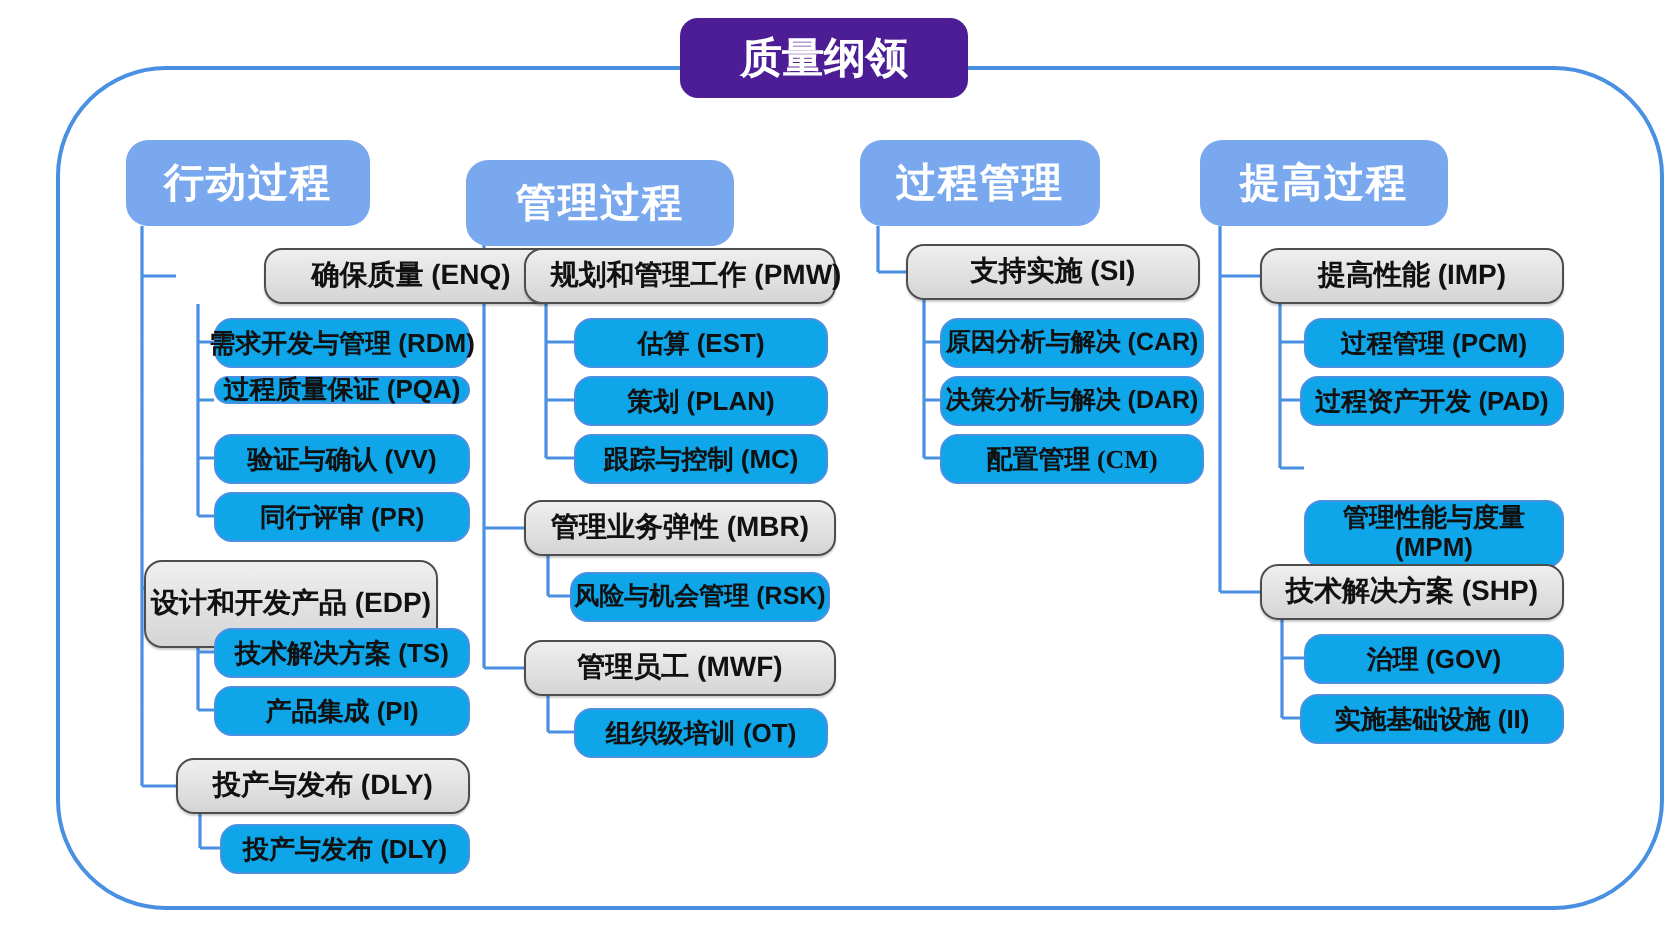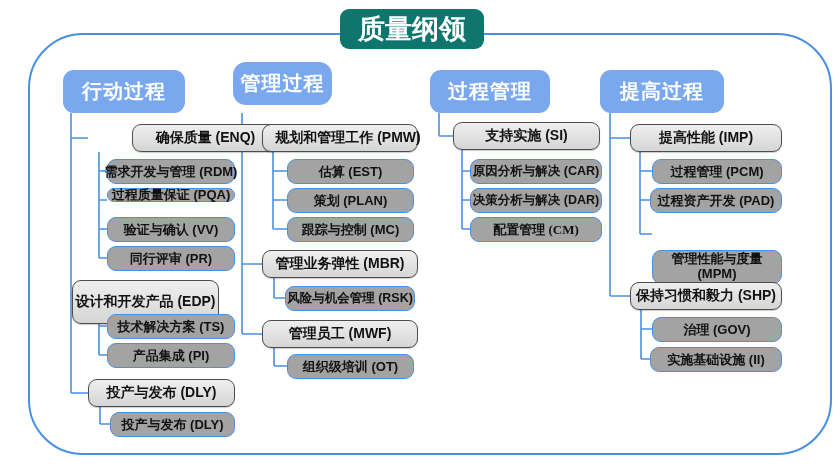--- a/index.html
+++ b/index.html
@@ -10,34 +10,34 @@
   .frame{
     position:absolute;left:28px;top:33px;width:800px;height:418px;
     border:2px solid #4a90e2;border-radius:55px;background:transparent;
   }
   .connectors{position:absolute;left:0;top:0;width:839px;height:469px;}
   .node{
     position:absolute;display:flex;align-items:center;justify-content:center;
     text-align:center;box-sizing:border-box;white-space:nowrap;
   }
   .root{
-    background:#0f766e;color:#ffffff;font-weight:bold;font-size:27px;
+    background:#4c1d95;color:#ffffff;font-weight:bold;font-size:21px;
     border-radius:9px;z-index:4;font-family:Liberation Mono, monospace;
   }
   .hdr{
     background:#7aa8ef;color:#ffffff;font-weight:bold;font-size:20px;
     border-radius:11px;z-index:3;letter-spacing:1px;
   }
   .branch{
     background:linear-gradient(#efefef,#d5d5d5);border:1.6px solid #4d4d4d;
     color:#111;font-weight:bold;font-size:14px;border-radius:9px;z-index:3;
     box-shadow:0 1px 1px rgba(0,0,0,.2);
   }
   .leaf{
-    background:#a3a3a3;border:1.5px solid #4a90e2;color:#111;
+    background:#0ea5e9;border:1.5px solid #4a90e2;color:#111;
     font-weight:bold;font-size:13px;border-radius:9px;z-index:3;padding:0 2px;text-align:center;
   }
   .leaf.wrap{white-space:normal;line-height:1.15;font-size:13px;}
 </style>
 </head>
 <body>
 
 <div class="canvas">
 
   <div class="frame"></div>
@@ -54,21 +54,21 @@
     <path d="M439 113 V136 M439 136 H453
              M462 150 V229 M462 171 H470 M462 200 H470 M462 229 H470"></path>
     <path d="M610 113 V296 M610 138 H630 M610 296 H630
              M640 152 V234 M640 171 H652 M640 200 H650 M640 234 H652
              M641 310 V359 M641 329 H652 M641 359 H650"></path>
   </svg>
 
   <div class="node root" style="left:340px;top:9px;width:144px;height:40px;">质量纲领</div>
 
   <div class="node hdr" style="left:63px;top:70px;width:122px;height:43px;">行动过程</div>
-  <div class="node hdr" style="left:233px;top:62px;width:99px;height:43px;border-radius:13px;">管理过程</div>
+  <div class="node hdr" style="left:233px;top:80px;width:134px;height:43px;">管理过程</div>
   <div class="node hdr" style="left:430px;top:70px;width:120px;height:43px;">过程管理</div>
   <div class="node hdr" style="left:600px;top:70px;width:124px;height:43px;">提高过程</div>
 
   <div class="node branch" style="left:88px;top:124px;width:147px;height:28px;margin-left:44px;">确保质量 (ENQ)</div>
   <div class="node leaf" style="left:107px;top:159px;width:128px;height:25px;">需求开发与管理 (RDM)</div>
   <div class="node leaf" style="left:107px;top:188px;width:128px;height:14px;">过程质量保证 (PQA)</div>
   <div class="node leaf" style="left:107px;top:217px;width:128px;height:25px;">验证与确认 (VV)</div>
   <div class="node leaf" style="left:107px;top:246px;width:128px;height:25px;">同行评审 (PR)</div>
 
   <div class="node branch" style="left:72px;top:280px;width:147px;height:44px;">设计和开发产品 (EDP)</div>
@@ -92,17 +92,17 @@
   <div class="node branch" style="left:453px;top:122px;width:147px;height:28px;">支持实施 (SI)</div>
   <div class="node leaf" style="left:470px;top:159px;width:132px;height:25px;font-size:12.5px;">原因分析与解决 (CAR)</div>
   <div class="node leaf" style="left:470px;top:188px;width:132px;height:25px;font-size:12.5px;">决策分析与解决 (DAR)</div>
   <div class="node leaf" style="left:470px;top:217px;width:132px;height:25px;font-family:Liberation Serif, serif;">配置管理 (CM)</div>
 
   <div class="node branch" style="left:630px;top:124px;width:152px;height:28px;">提高性能 (IMP)</div>
   <div class="node leaf" style="left:652px;top:159px;width:130px;height:25px;">过程管理 (PCM)</div>
   <div class="node leaf" style="left:650px;top:188px;width:132px;height:25px;">过程资产开发 (PAD)</div>
   <div class="node leaf wrap" style="left:652px;top:217px;width:130px;height:34px;margin-top:33px;">管理性能与度量 (MPM)</div>
 
-  <div class="node branch" style="left:630px;top:282px;width:152px;height:28px;">保持习惯和毅力 (SHP)</div>
+  <div class="node branch" style="left:630px;top:282px;width:152px;height:28px;">技术解决方案 (SHP)</div>
   <div class="node leaf" style="left:652px;top:317px;width:130px;height:25px;">治理 (GOV)</div>
   <div class="node leaf" style="left:650px;top:347px;width:132px;height:25px;">实施基础设施 (II)</div>
 
 </div>
 
 </body></html>

